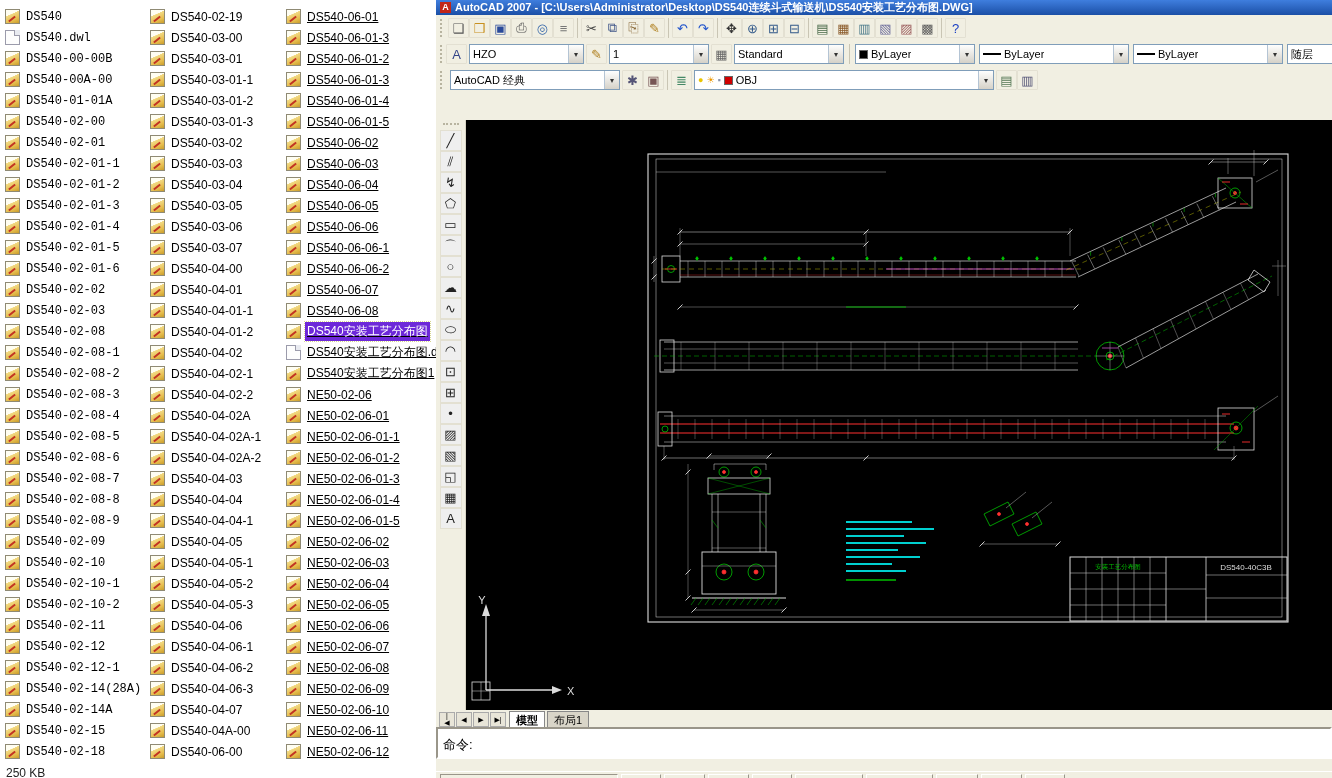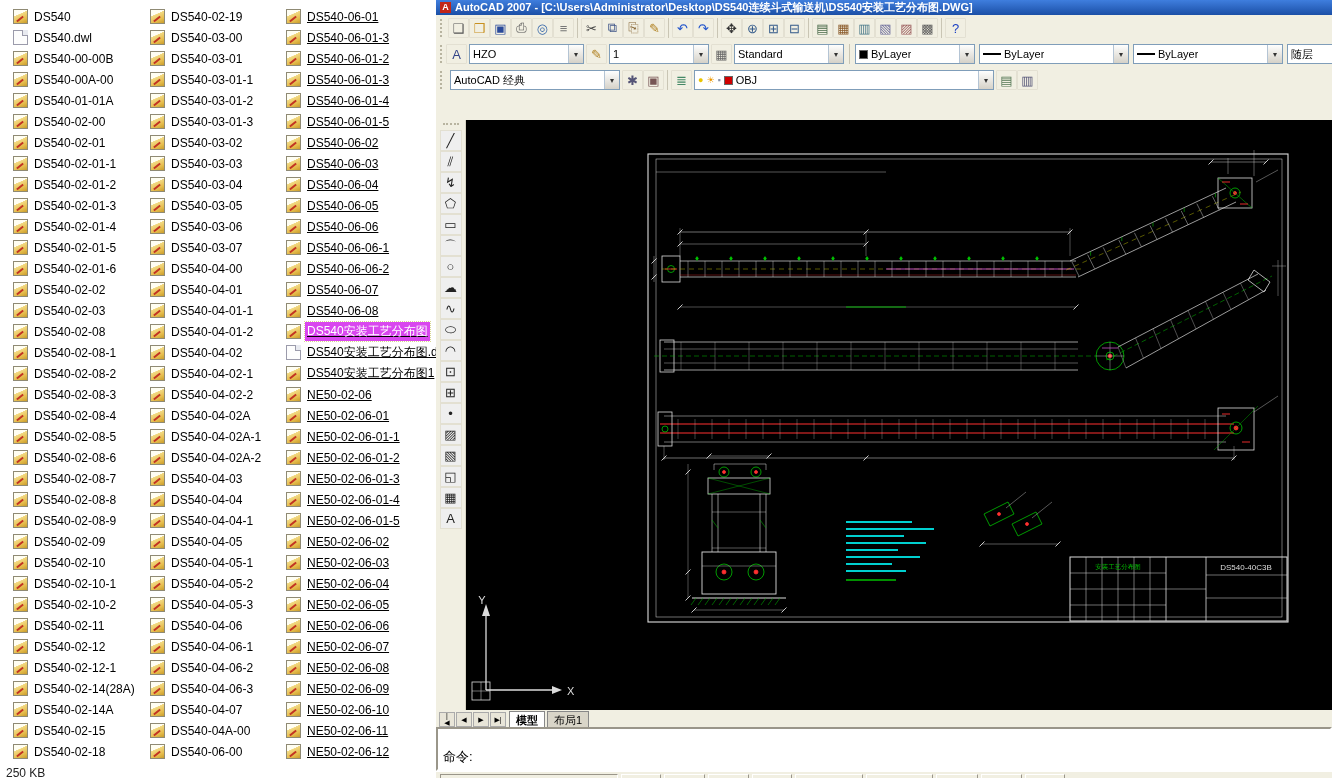--- a/index.html
+++ b/index.html
@@ -6,21 +6,21 @@
   html,body{margin:0;padding:0}
   body{width:1332px;height:778px;overflow:hidden;position:relative;
        font-family:"Liberation Sans","DejaVu Sans",sans-serif;background:#fff}
 
   
   .file-panel{position:absolute;left:0;top:0;width:436px;height:778px;background:#fff;overflow:hidden}
   .file-col{position:absolute;top:6px}
   .file-item{height:21px;display:flex;align-items:center;gap:4px;font-size:12px;color:#000;
              white-space:nowrap;padding:0 2px;cursor:default}
   .file-item .label{padding:1px 2px}
-  .file-item.selected .label{background:#d946ef;color:#fff;outline:1px dotted #d8d890}
+  .file-item.selected .label{background:#6d28d9;color:#fff;outline:1px dotted #d8d890}
   .icon{width:15px;height:15px;flex:0 0 15px;position:relative}
   .icon.dwg{background:linear-gradient(155deg,#fffef2 34%,#f2da85 35%,#e6bd4d 72%,#c99c2c 100%);
             border:1px solid #8f8a74}
   .icon.dwg::after{content:"";position:absolute;left:2px;top:8px;width:8px;height:2px;
             background:#c23322;transform:rotate(-38deg)}
   .icon.plain{background:#fdfdfd;border:1px solid #9b9bab}
   .icon.plain::before{content:"";position:absolute;right:-1px;top:-1px;width:5px;height:5px;
             background:#e8eaf0;border-left:1px solid #9b9bab;border-bottom:1px solid #9b9bab}
   .file-status{position:absolute;left:6px;top:766px;font-size:12px;color:#222}
 
@@ -57,35 +57,35 @@
 
   .canvas{position:absolute;left:30px;top:120px;width:866px;height:590px;background:#000}
 
   .tabstrip{position:absolute;left:0;top:710px;width:896px;height:17px;background:#f1efe2;
             display:flex;align-items:flex-end;font-size:11px;padding-left:3px}
   .navbtn{width:16px;height:15px;font-size:7px;display:flex;align-items:center;justify-content:center;
           border:1px solid #aaa;background:#e8e5d8;margin-right:1px}
   .tab{padding:1px 6px;border:1px solid #888;border-bottom:none;background:#d9d5c8;margin-left:2px;height:16px}
   .tab.active{background:#fff;font-weight:bold}
 
-  .cmdwin{position:absolute;left:0;top:727px;width:896px;height:44px;background:#fff;
+  .cmdwin{position:absolute;left:0;top:727px;width:896px;height:32px;background:#fff;
           border:2px solid;border-color:#9a968a #fff #fff #9a968a;padding:2px 4px;font-size:13px;color:#000}
   .cmdprompt{position:absolute;bottom:3px;left:5px}
 
   .statusbar{position:absolute;left:0;top:771px;width:896px;height:26px;background:#f1efe2;
              border-top:1px solid #fff;display:flex;align-items:flex-start;gap:3px;font-size:11px;padding:2px 4px}
   .coords{border:1px solid;border-color:#9a968a #fff #fff #9a968a;padding:2px 8px;background:#f1efe2}
   .sbtn{border:1px solid;border-color:#fff #9a968a #9a968a #fff;padding:2px 6px;background:#f1efe2}
 </style>
 </head>
 <body>
 
 <div class="file-panel" id="filePanel">
   <div class="file-status">250 KB</div>
-<div class="file-col" style="left: 11px;">
+<div class="file-col" style="left: 3px; font-family: Liberation Mono, monospace;">
       <div class="file-item">
         <span class="icon dwg"></span>
         <span class="label">DS540</span>
       </div>
       <div class="file-item">
         <span class="icon plain"></span>
         <span class="label">DS540.dwl</span>
       </div>
       <div class="file-item">
         <span class="icon dwg"></span>

